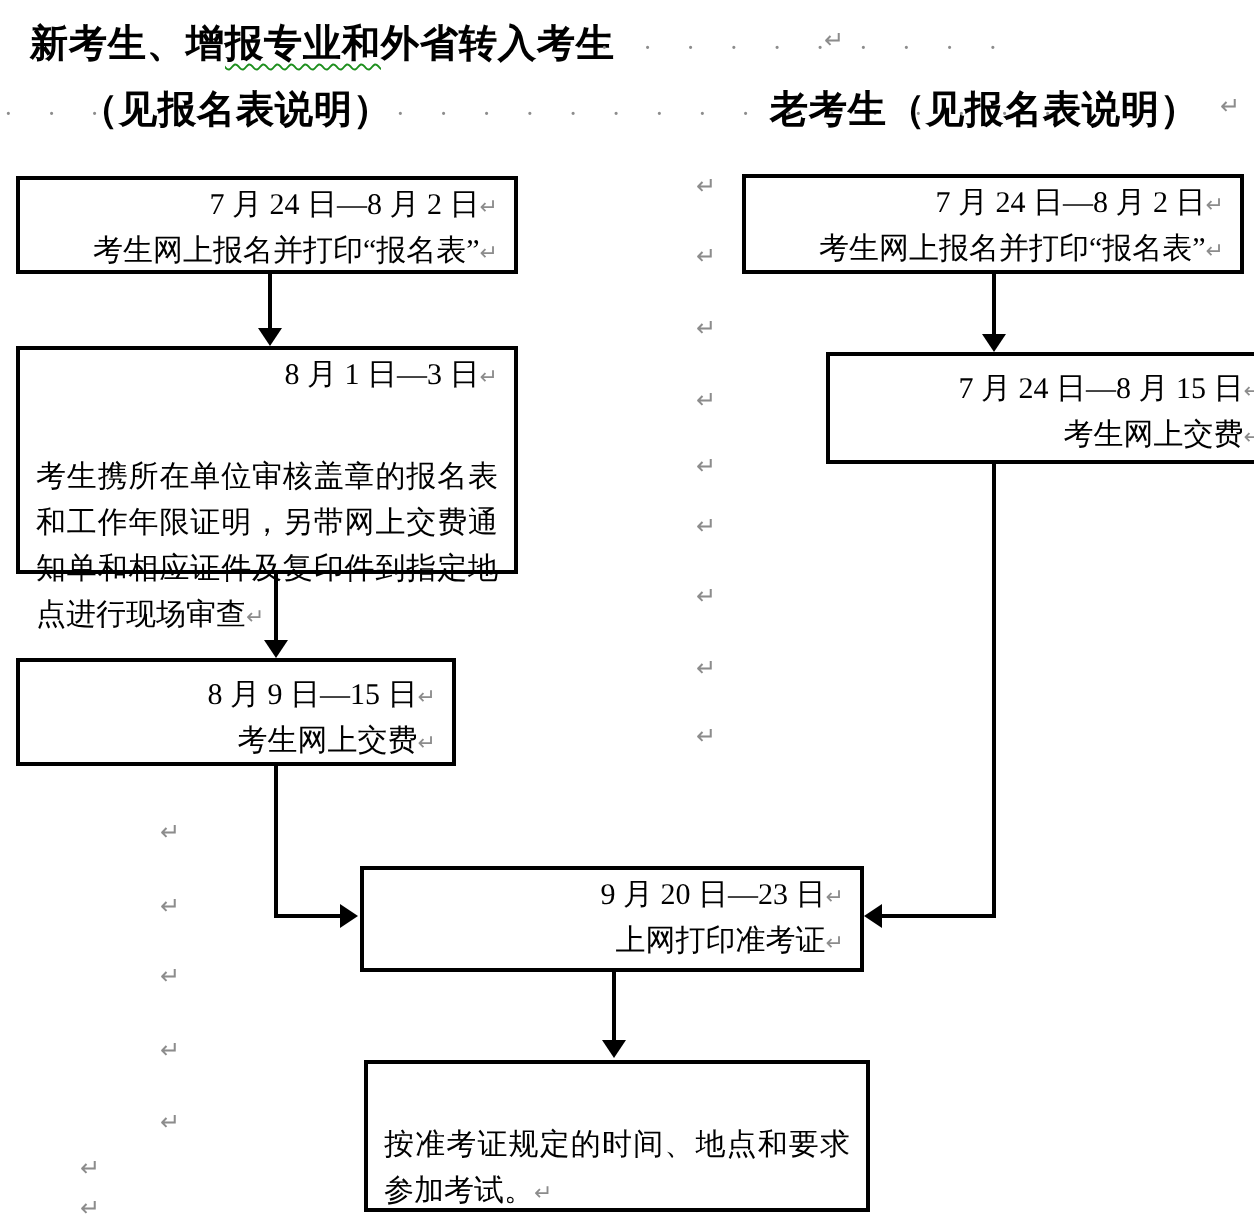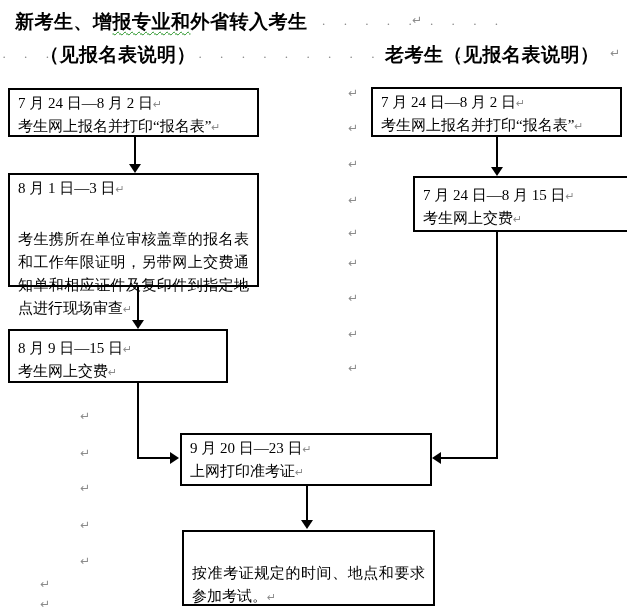--- a/index.html
+++ b/index.html
@@ -46,22 +46,22 @@
     font-size: 12px;
   }
   .fbox {
     position: absolute;
     border: 2px solid #000;
     background: #fff;
     font-size: 15px;
     line-height: 23px;
     padding: 2px 8px;
   }
-  .fbox .date { text-align: left; }
-  .fbox .body { text-align: left; }
+  .fbox .date { text-align: right; }
+  .fbox .body { text-align: right; }
   .fbox.justify .body { text-align: justify; text-justify: inter-ideograph; margin-top: 28px; }
   .vline { position: absolute; width: 2px; background: #000; }
   .hline { position: absolute; height: 2px; background: #000; }
   .arr { position: absolute; width: 0; height: 0; }
   .arr.down  { border-left: 6px solid transparent; border-right: 6px solid transparent; border-top: 9px solid #000; }
   .arr.right { border-top: 6px solid transparent; border-bottom: 6px solid transparent; border-left: 9px solid #000; }
   .arr.left  { border-top: 6px solid transparent; border-bottom: 6px solid transparent; border-right: 9px solid #000; }
 </style>
 </head>
 <body>

